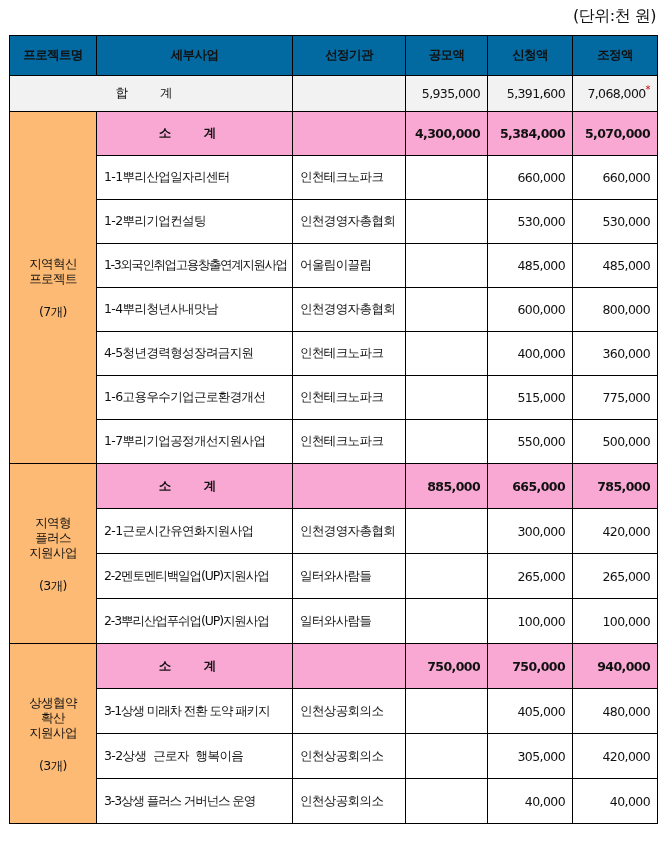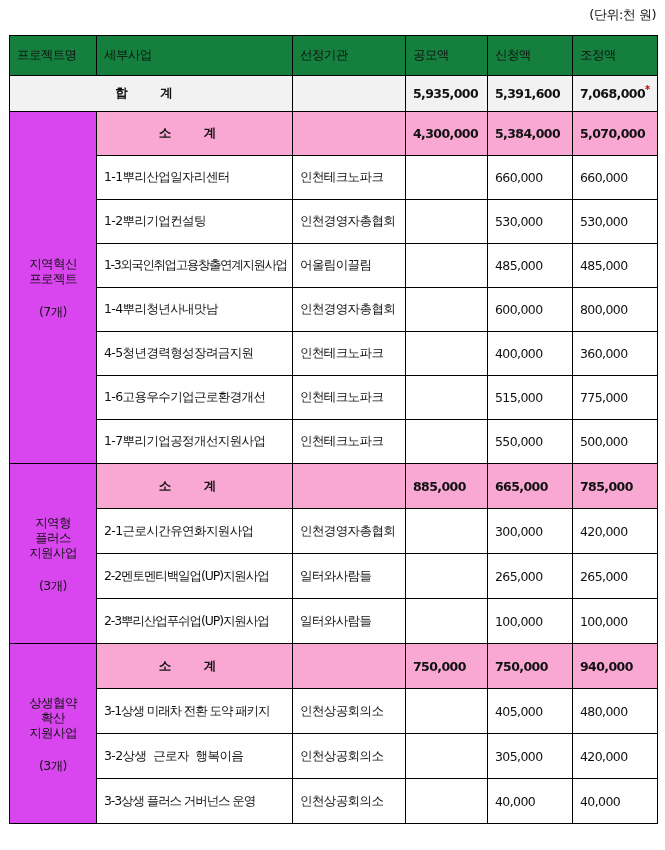--- a/index.html
+++ b/index.html
@@ -12,21 +12,21 @@
       height: 850px;
       position: relative;
       font-family: "DejaVu Sans", "Liberation Sans", sans-serif;
       color: #111;
       overflow: hidden;
     }
     .unit {
       position: absolute;
       top: 6px;
       right: 9px;
-      font-size: 13px;
+      font-size: 16px;
       letter-spacing: -0.5px;
       margin-left: 32px;
     }
     table.budget {
       position: absolute;
       left: 9px;
       top: 35px;
       width: 648px;
       border-collapse: collapse;
       table-layout: fixed;
@@ -34,38 +34,38 @@
       letter-spacing: -0.6px;
     }
     table.budget td, table.budget th {
       border: 1.5px solid #000;
       padding: 0 7px;
       overflow: hidden;
       white-space: nowrap;
     }
     table.budget th {
       height: 39px;
-      background: #15803d;
-      font-weight: normal;
-      text-align: left;
-    }
-    tr.total td { height: 35px; background: #f2f2f2; font-weight: bold; }
+      background: #0369a1;
+      font-weight: bold;
+      text-align: center;
+    }
+    tr.total td { height: 35px; background: #f2f2f2; font-weight: normal; }
     tr.subtotal td.gray { background: #f9a8d4; font-weight: bold; }
     tr.subtotal td { height: 43px; }
     tr.item td { height: 43px; }
     tr.g2 td, tr.g3 td { height: 44px; }
     td.center { text-align: center; }
-    td.num { }
+    td.num { text-align: right; }
     td.group {
       text-align: center;
       vertical-align: middle;
       white-space: normal;
       line-height: 15px;
       padding: 0 4px;
-      background: #d946ef;
+      background: #fdba74;
     }
     .group-count { display: block; margin-top: 18px; }
     .asterisk { color: #d00000; font-size: 10px; vertical-align: super; line-height: 0; }
     .spaced { letter-spacing: 14px; }
   </style>
 </head>
 <body>
 
 <div class="unit">(단위:천 원)</div>
 

